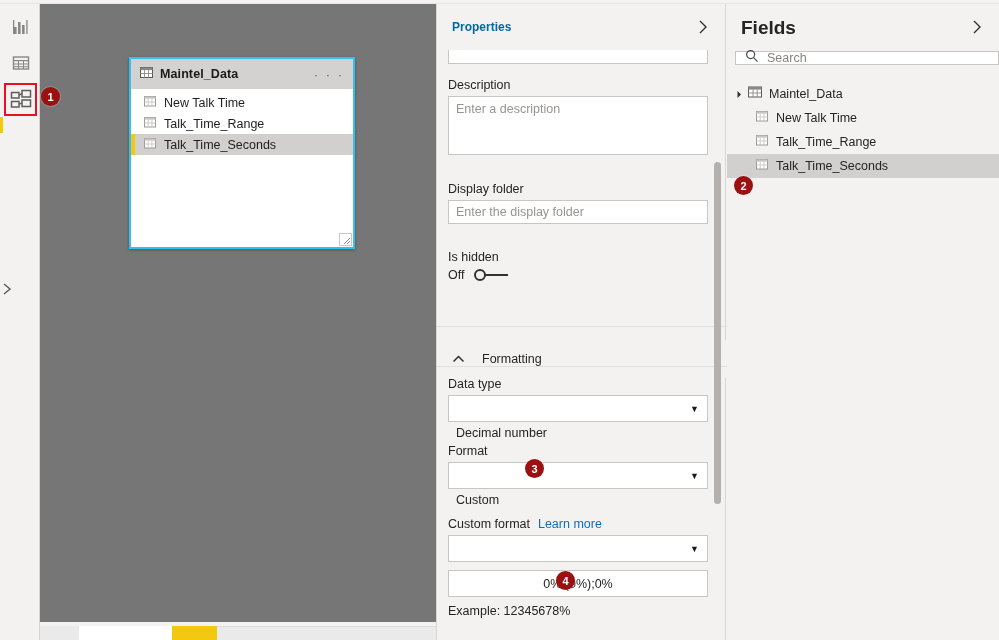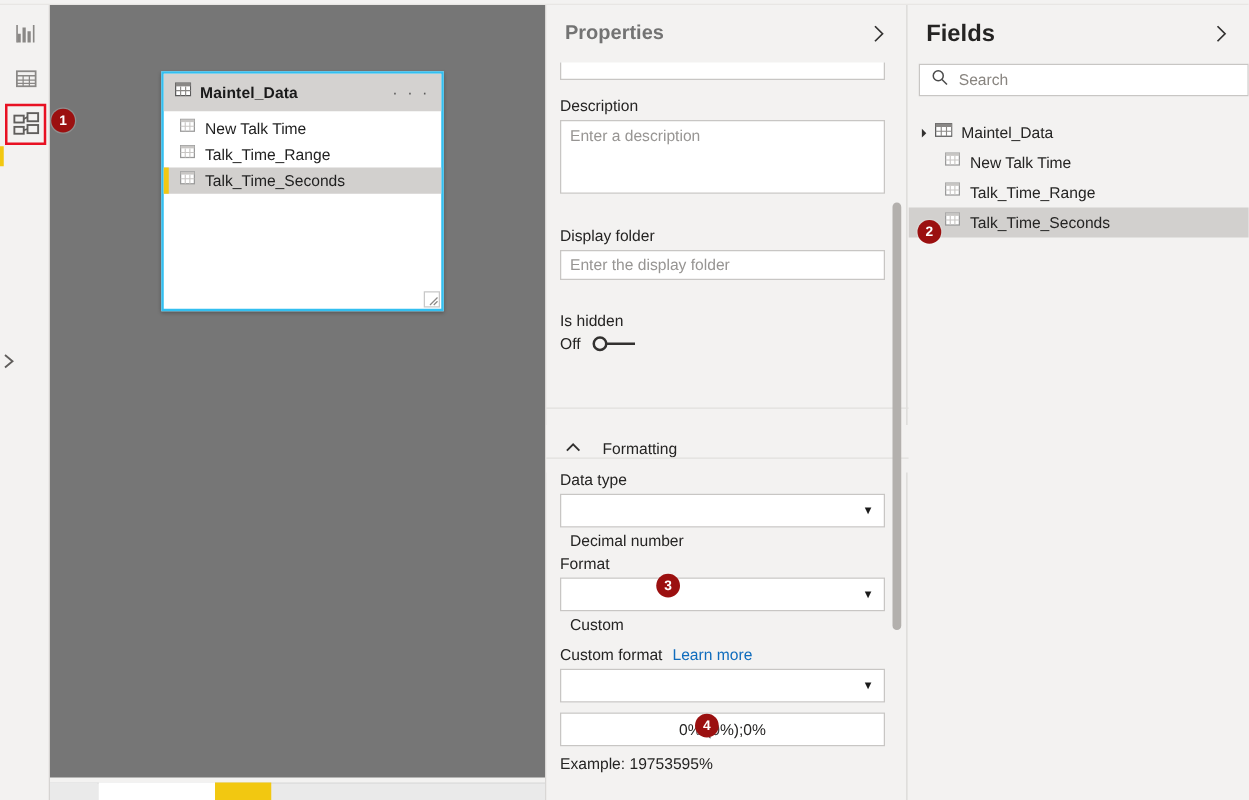--- a/index.html
+++ b/index.html
@@ -107,21 +107,21 @@
   
   .props {
     position: absolute; left: 436px; top: 4px; width: 290px; height: 636px;
     background: #f3f2f1; border-left: 1px solid #d9d7d5;
     border-right: 1px solid #d9d7d5;
   }
   .props-head {
     position: relative; height: 46px; display: flex; align-items: center;
     padding-left: 15px;
   }
-  .props-head h2 { font-size: 16px; font-weight: bold; color: #737373; }
+  .props-head h2 { font-size: 12px; font-weight: bold; color: #0369a1; }
   .pane-collapse {
     position: absolute; right: 14px; top: 14px; width: 16px; height: 18px;
     cursor: pointer;
   }
   .props-body { position: relative; padding: 0 17px 0 11px; }
 
   .field-block { margin-bottom: 0; }
   .fld-label {
     font-size: 12.5px; color: #252423; margin-bottom: 4px; display: block;
   }
@@ -191,21 +191,21 @@
   .fields {
     position: absolute; left: 727px; top: 4px; width: 272px; height: 636px;
     background: #f3f2f1;
   }
   .fields-head {
     position: relative; height: 47px; display: flex; align-items: center;
     padding-left: 14px;
   }
   .fields-head h2 { font-size: 19px; font-weight: bold; color: #252423; }
   .search-wrap {
-    position: relative; height: 26px; background: #fff;
+    position: relative; height: 14px; background: #fff;
     border: 1px solid #c8c6c4; margin: 0 0 0 8px;
     display: flex; align-items: center; padding-left: 9px; gap: 8px;
   }
   .search-wrap input {
     border: none; outline: none; flex: 1; font-size: 12.5px;
     font-family: "Liberation Sans", sans-serif; color: #252423;
     background: transparent;
   }
   .search-wrap input::placeholder { color: #88847f; }
 
@@ -433,21 +433,21 @@
     <div style="position:absolute; left:11px; top:513px;">
       <div style="display:flex; align-items:baseline; gap:8px; margin-bottom:4px;">
         <span class="fld-label" style="margin:0">Custom format</span>
         <a class="link" href="#">Learn more</a>
       </div>
       <div class="combo">
         <span class="val"></span>
         <span class="caret">▼</span>
       </div>
       <input class="txtbox" type="text" style="margin-top: 8px; height: 27px; text-align: center;" value="0%;(0%);0%">
-      <div class="example-txt" style="margin-top:7px;">Example: 19753595%</div>
+      <div class="example-txt" style="margin-top:7px;">Example: 12345678%</div>
     </div>
 
     <div class="props-scroll-track"></div>
     <div class="props-scroll-thumb"></div>
   </div>
 
   <div class="fields">
 
     <div class="fields-head">
       <h2>Fields</h2>

